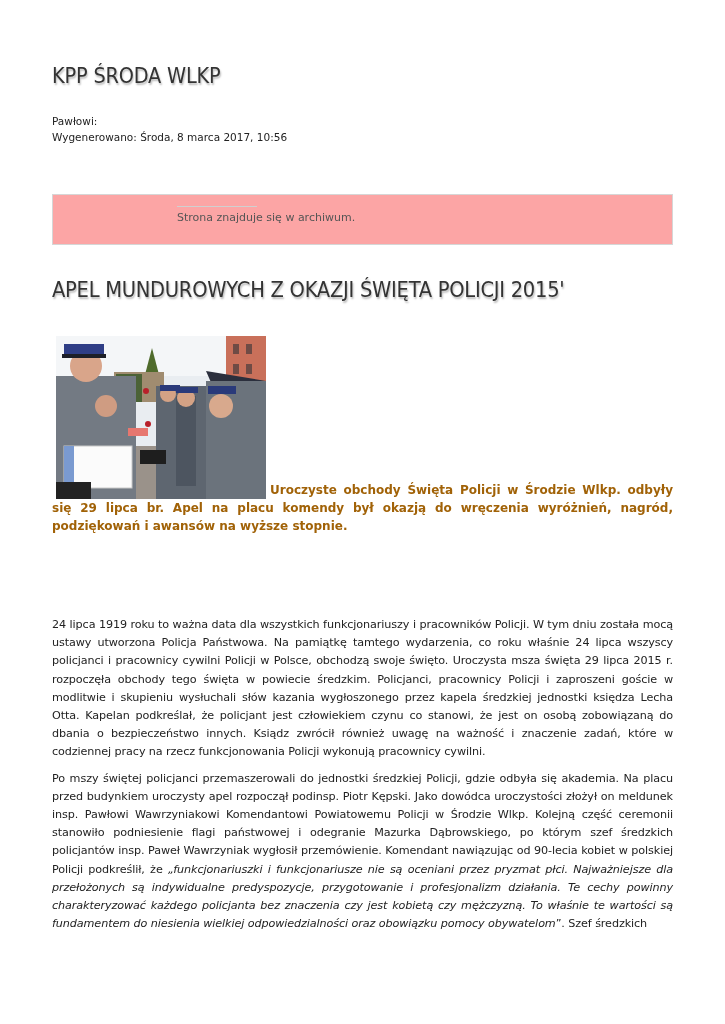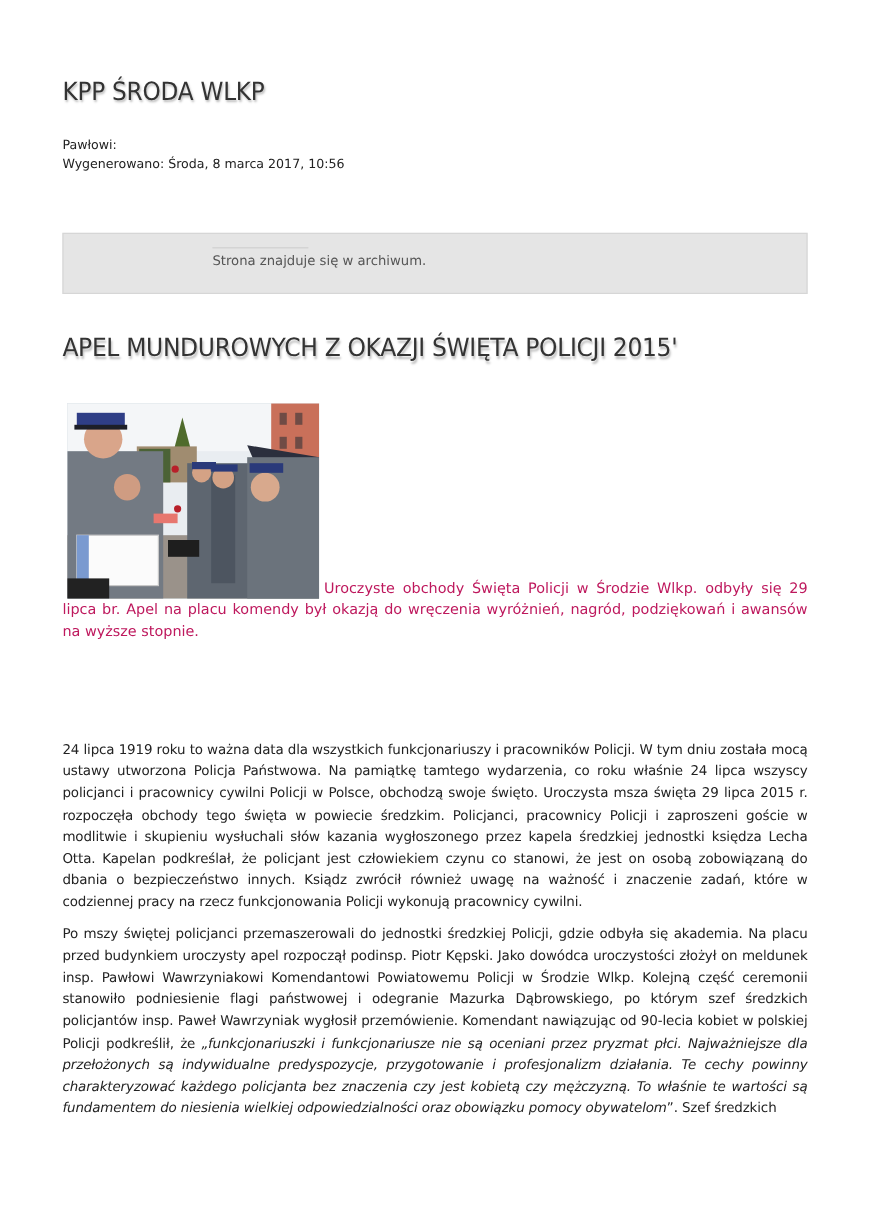--- a/index.html
+++ b/index.html
@@ -17,38 +17,38 @@
     transform: scaleX(0.92); transform-origin: left center;
   }
   .meta {
     position: absolute; top: 113px; left: 0; width: 621px;
     font-size: 10.5px; line-height: 16px; color: #222222;
   }
   .meta .src-label, .meta .src-url, .meta .generated { display: block; word-break: break-all; }
   .meta .src-url { letter-spacing: -0.25px; }
   .archive-box {
     position: absolute; top: 194px; left: 0; width: 619px; height: 49px;
-    border: 1px solid #d6d6d6; background: #e5e5e5;
+    border: 1px solid #d6d6d6; background: #fca5a5;
   }
   .archive-box .rule {
     position: absolute; top: 11px; left: 124px; width: 80px; height: 1px; background: #d0d0d0;
   }
   .archive-box .msg {
     position: absolute; top: 16px; left: 124px; font-size: 11px; color: #555555;
   }
   .article-title {
     position: absolute; top: 278px; left: 0; margin: 0;
     font-size: 21px; font-weight: normal; color: #333333;
     text-shadow: 1px 2px 2px rgba(0,0,0,0.28);
     letter-spacing: -0.3px; white-space: nowrap;
     transform: scaleX(0.93); transform-origin: left center;
   }
   .lead {
     position: absolute; top: 336px; left: 0; width: 621px;
-    font-size: 12px; font-weight: normal; line-height: 18px; text-align: justify; color: #be185d;
+    font-size: 12px; font-weight: bold; line-height: 18px; text-align: justify; color: #a16207;
   }
   .photo {
     float: left; width: 210px; height: 163px; margin: 0 4px 0 4px;
     position: relative; overflow: hidden; background: #cfd6dc;
   }
   .lead-text { display: inline; }
   .lead-spacer { display: block; height: 1px; }
   .body-text {
     position: absolute; top: 616px; left: 0; width: 621px;
     font-size: 11.2px; line-height: 18.2px; text-align: justify; color: #222;

